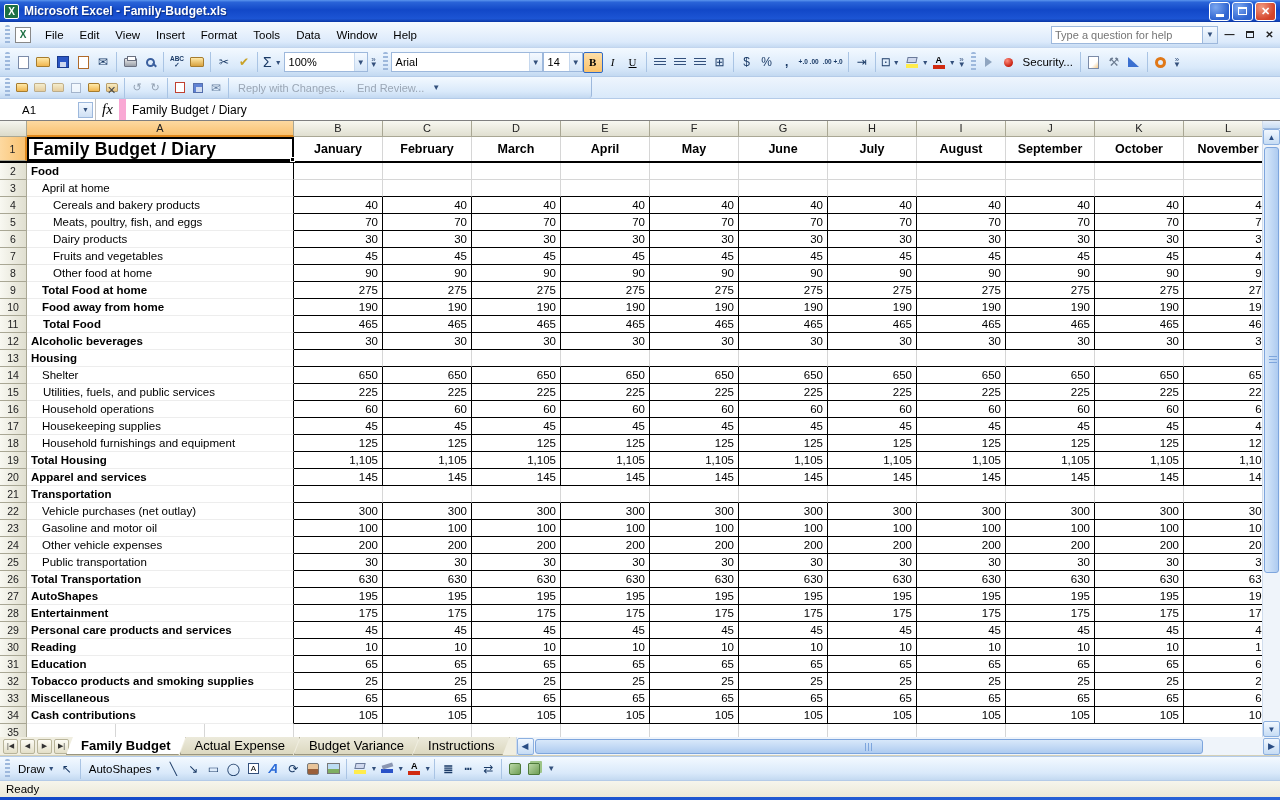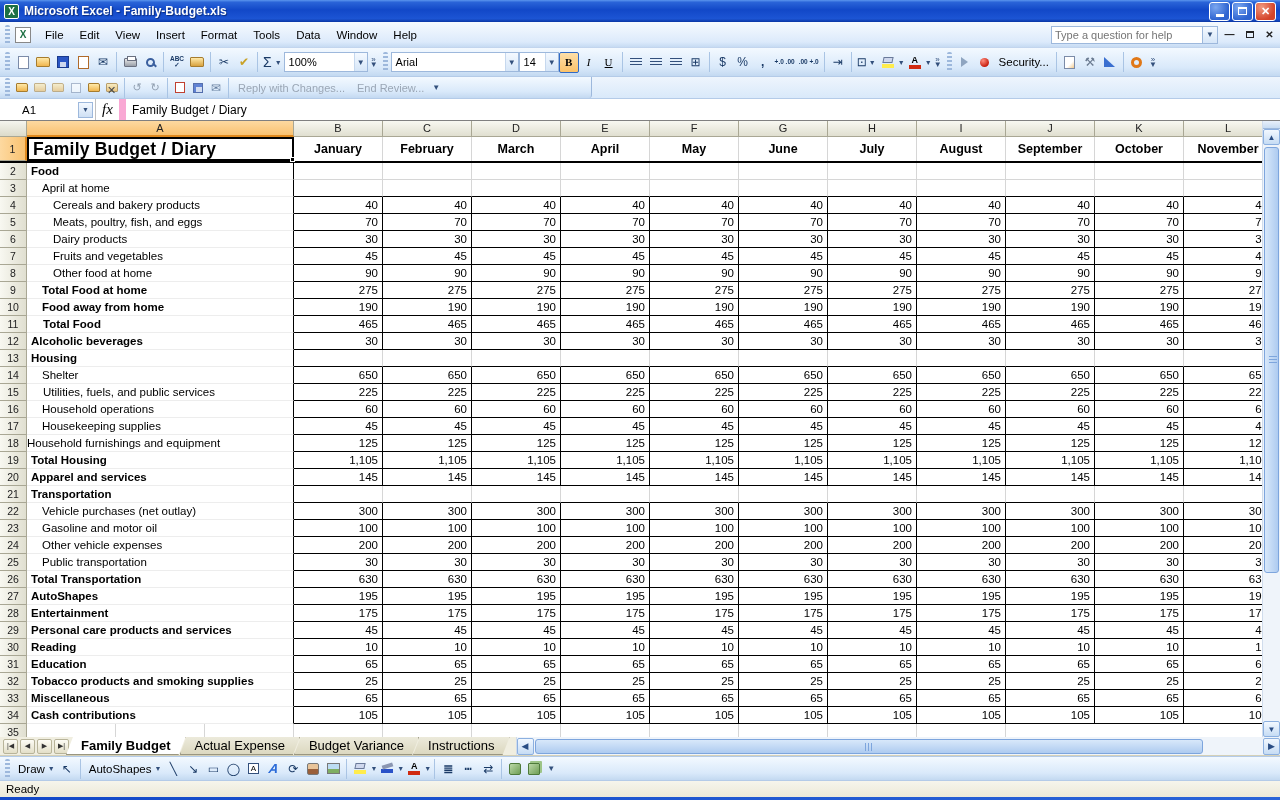--- a/index.html
+++ b/index.html
@@ -207,21 +207,21 @@
       </div>
     <div class="tsel" style="width:84px">
         <span style="flex:1">100%</span>
         <span class="drop">▼</span>
       </div>
     <div class="chev">
         <span>»</span>
         <span>▼</span>
       </div>
     <div class="grip"></div>
-    <div class="tsel" style="width:128px">
+    <div class="tsel" style="width:152px">
         <span style="flex:1">Arial</span>
         <span class="drop">▼</span>
       </div>
     <div class="tsel" style="width:40px">
         <span style="flex:1">14</span>
         <span class="drop">▼</span>
       </div>
     <div class="tbtn active">
         <b style="font-family:'Liberation Serif',serif">B</b>
       </div>
@@ -632,21 +632,21 @@
           <div class="cv bx">45</div>
           <div class="cv bx">45</div>
           <div class="cv bx">45</div>
           <div class="cv bx">45</div>
           <div class="cv bx">45</div>
           <div class="cv bx">45</div>
           <div class="cv bx">45</div>
         </div>
         <div class="grow">
           <div class="rowhdr">18</div>
-          <div class="cl" style="">Household furnishings and equipment</div>
+          <div class="cl" style="padding-left: 15px;">Household furnishings and equipment</div>
           <div class="cv bx">125</div>
           <div class="cv bx">125</div>
           <div class="cv bx">125</div>
           <div class="cv bx">125</div>
           <div class="cv bx">125</div>
           <div class="cv bx">125</div>
           <div class="cv bx">125</div>
           <div class="cv bx">125</div>
           <div class="cv bx">125</div>
           <div class="cv bx">125</div>

